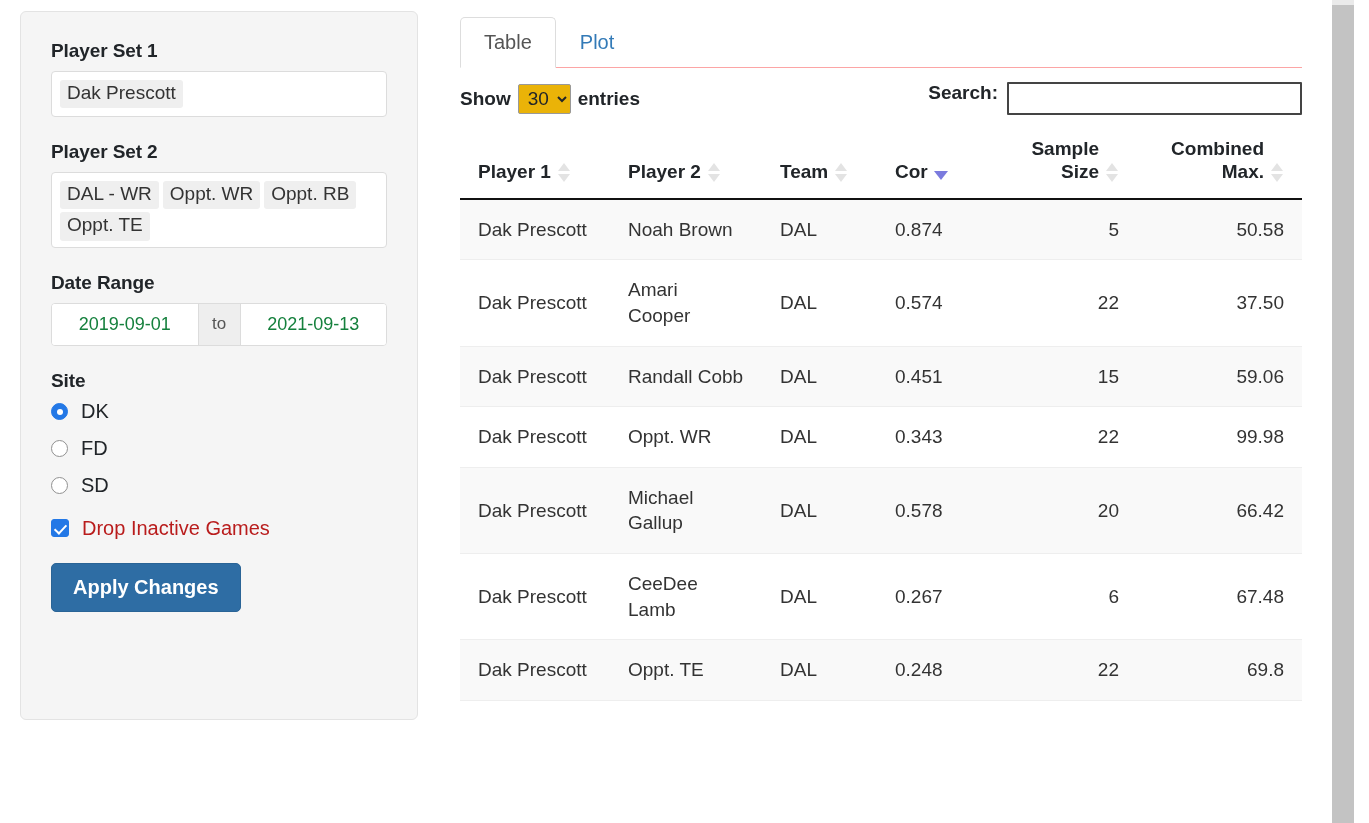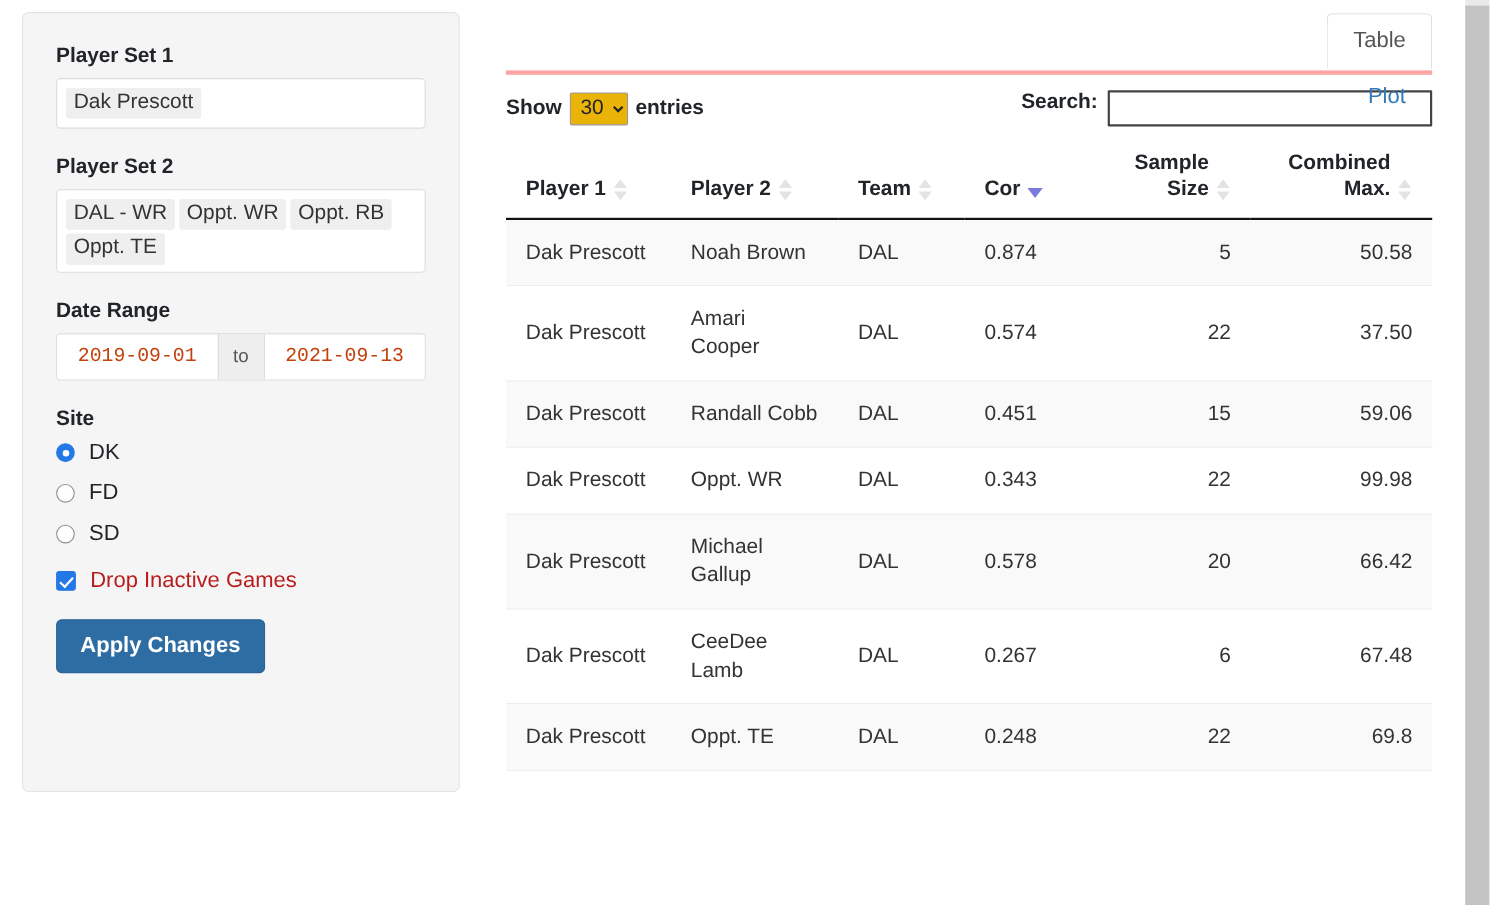--- a/index.html
+++ b/index.html
@@ -61,24 +61,24 @@
     overflow: hidden;
     border: 1px solid #dcdcdc;
     height: 43px;
     background:#fff;
   }
   .dateinput {
     flex: 1 1 0;
     border: none;
     outline: none;
     font-size: 18px;
-    color: #c2410c;
+    color: #15803d;
     text-align: center;
     background: #fff;
-    font-family: Liberation Mono, monospace;
+    font-family: Liberation Sans, sans-serif;
     min-width: 0;
   }
   .date-sep {
     width: 43px;
     background: #eeeeee;
     border-left: 1px solid #dcdcdc;
     border-right: 1px solid #dcdcdc;
     display: flex; align-items: center; justify-content: center;
     font-size: 17px;
     color: #555;
@@ -147,24 +147,23 @@
 
   
   .main {
     position: absolute;
     left: 460px; top: 11px;
     width: 842px;
   }
   .tabs {
     display: flex;
     align-items: flex-end;
-    border-bottom: 4px solid #fca5a5;
+    border-bottom: 1px solid #fca5a5;
     height: 57px;
     margin-bottom: 0;
-    flex-direction: column;
   }
   .tab {
     font-size: 20px;
     padding: 13px 23px 14px 23px;
     line-height: 1.1;
     cursor: pointer;
     border: 1px solid transparent;
     border-radius: 5px 5px 0 0;
     position: relative;
     top: 1px;

